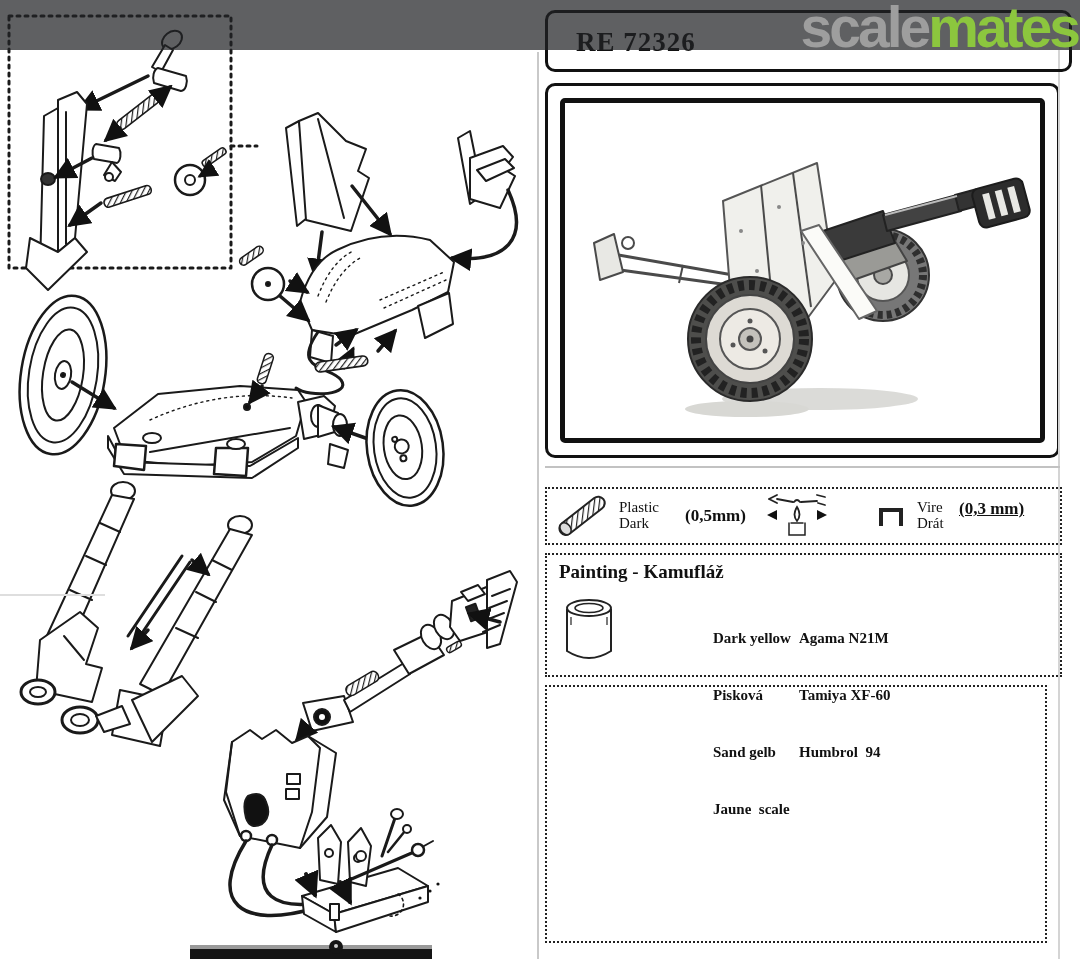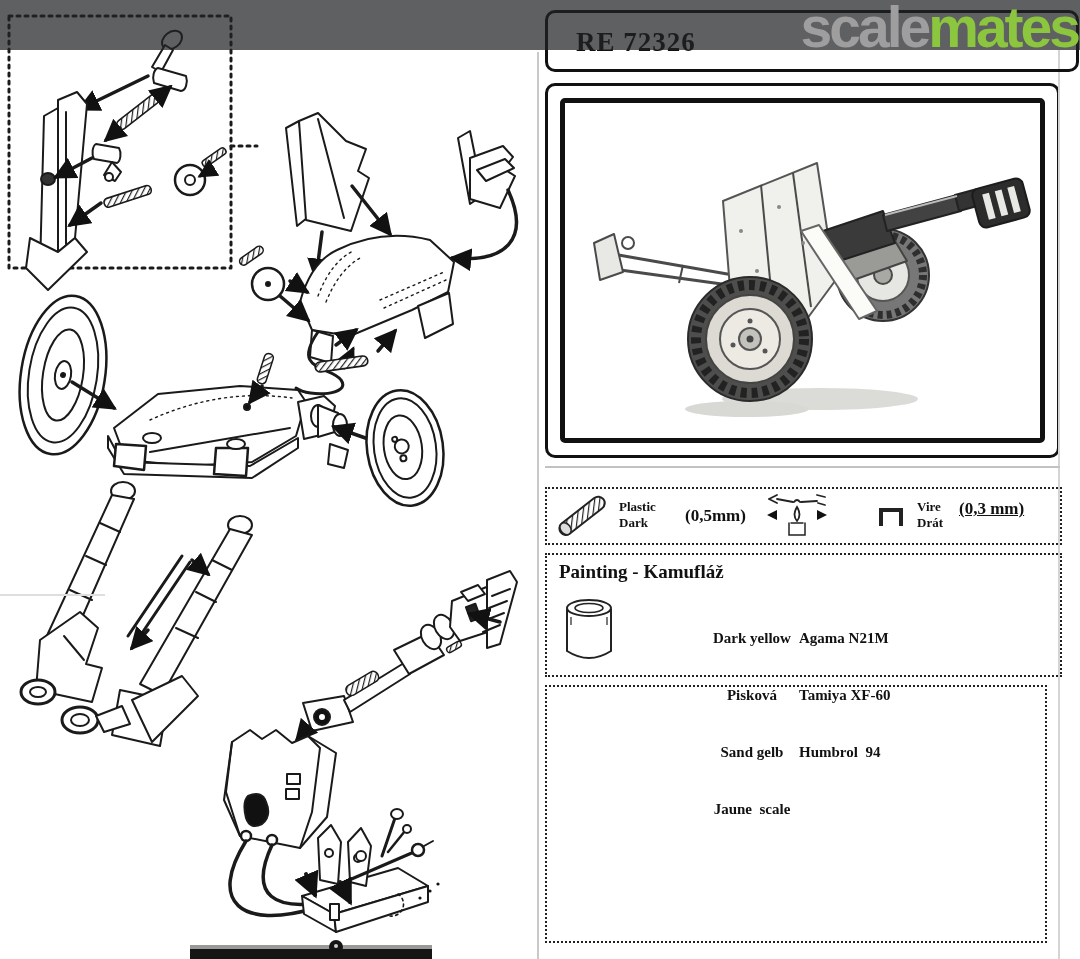--- a/index.html
+++ b/index.html
@@ -1,36 +1,36 @@
 <!DOCTYPE html>
 <html><head>
 <meta charset="utf-8">
 <style>
   html,body{margin:0;padding:0;background:#fff;}
   body{width:1080px;height:959px;position:relative;overflow:hidden;
        font-family:"Liberation Serif","DejaVu Serif",serif;color:#111;}
   .abs{position:absolute;}
   
   .header-box{left:545px;top:10px;width:521px;height:56px;border:3px solid #111;
-              border-radius:10px;z-index:5;padding-left:7px;}
+              border-radius:10px;z-index:5;}
   .kit-number{position:absolute;left:28px;top:14px;font-size:27px;font-weight:bold;letter-spacing:1px;}
   .kit-name{position:absolute;left:242px;top:13px;font-size:26px;font-weight:bold;letter-spacing:1px;}
   .photo-box{left:545px;top:83px;width:509px;height:369px;border:3px solid #111;border-radius:10px;}
   .photo-inner{position:absolute;left:12px;top:12px;right:12px;bottom:12px;
                border:5px solid #111;border-radius:5px;overflow:hidden;background:#fff;}
   .materials-box{left:545px;top:487px;width:513px;height:54px;border:2px dotted #222;}
   .painting-box{left:545px;top:553px;width:513px;height:120px;border:2px dotted #222;}
   .empty-box{left:545px;top:685px;width:498px;height:254px;border:2px dotted #222;}
   
-  .mat-label{font-weight:bold;font-size:13px;line-height:16px;}
+  .mat-label{font-weight:normal;font-size:15px;line-height:16px;}
   .mat-size{font-weight:bold;font-size:17px;text-align:right;}
   
   .paint-title{position:absolute;left:12px;top:6px;font-weight:bold;font-size:19px;text-align:center;}
   .paint-col{position:absolute;top:36px;font-weight:bold;font-size:15px;line-height:19px;white-space:pre;}
-  .paint-col.names{left:166px;text-align:center;}
+  .paint-col.names{left:166px;}
   .paint-col.codes{left:252px;}
   
   .wm-bar{left:0;top:0;width:1080px;height:50px;background:rgba(33,34,38,0.72);z-index:40;}
   .wm-logo{left:auto;right:2px;top:-6px;z-index:41;
            font-family:"Liberation Sans","DejaVu Sans",sans-serif;
            font-weight:bold;font-size:57px;letter-spacing:-3px;}
   
   .vline1{left:537px;top:52px;width:2px;height:907px;background:#c9c9c9;}
   .vline2{left:1058px;top:50px;width:2px;height:909px;background:#d4d4d4;}
   .hline1{left:545px;top:466px;width:515px;height:2px;background:#c2c2c2;}

